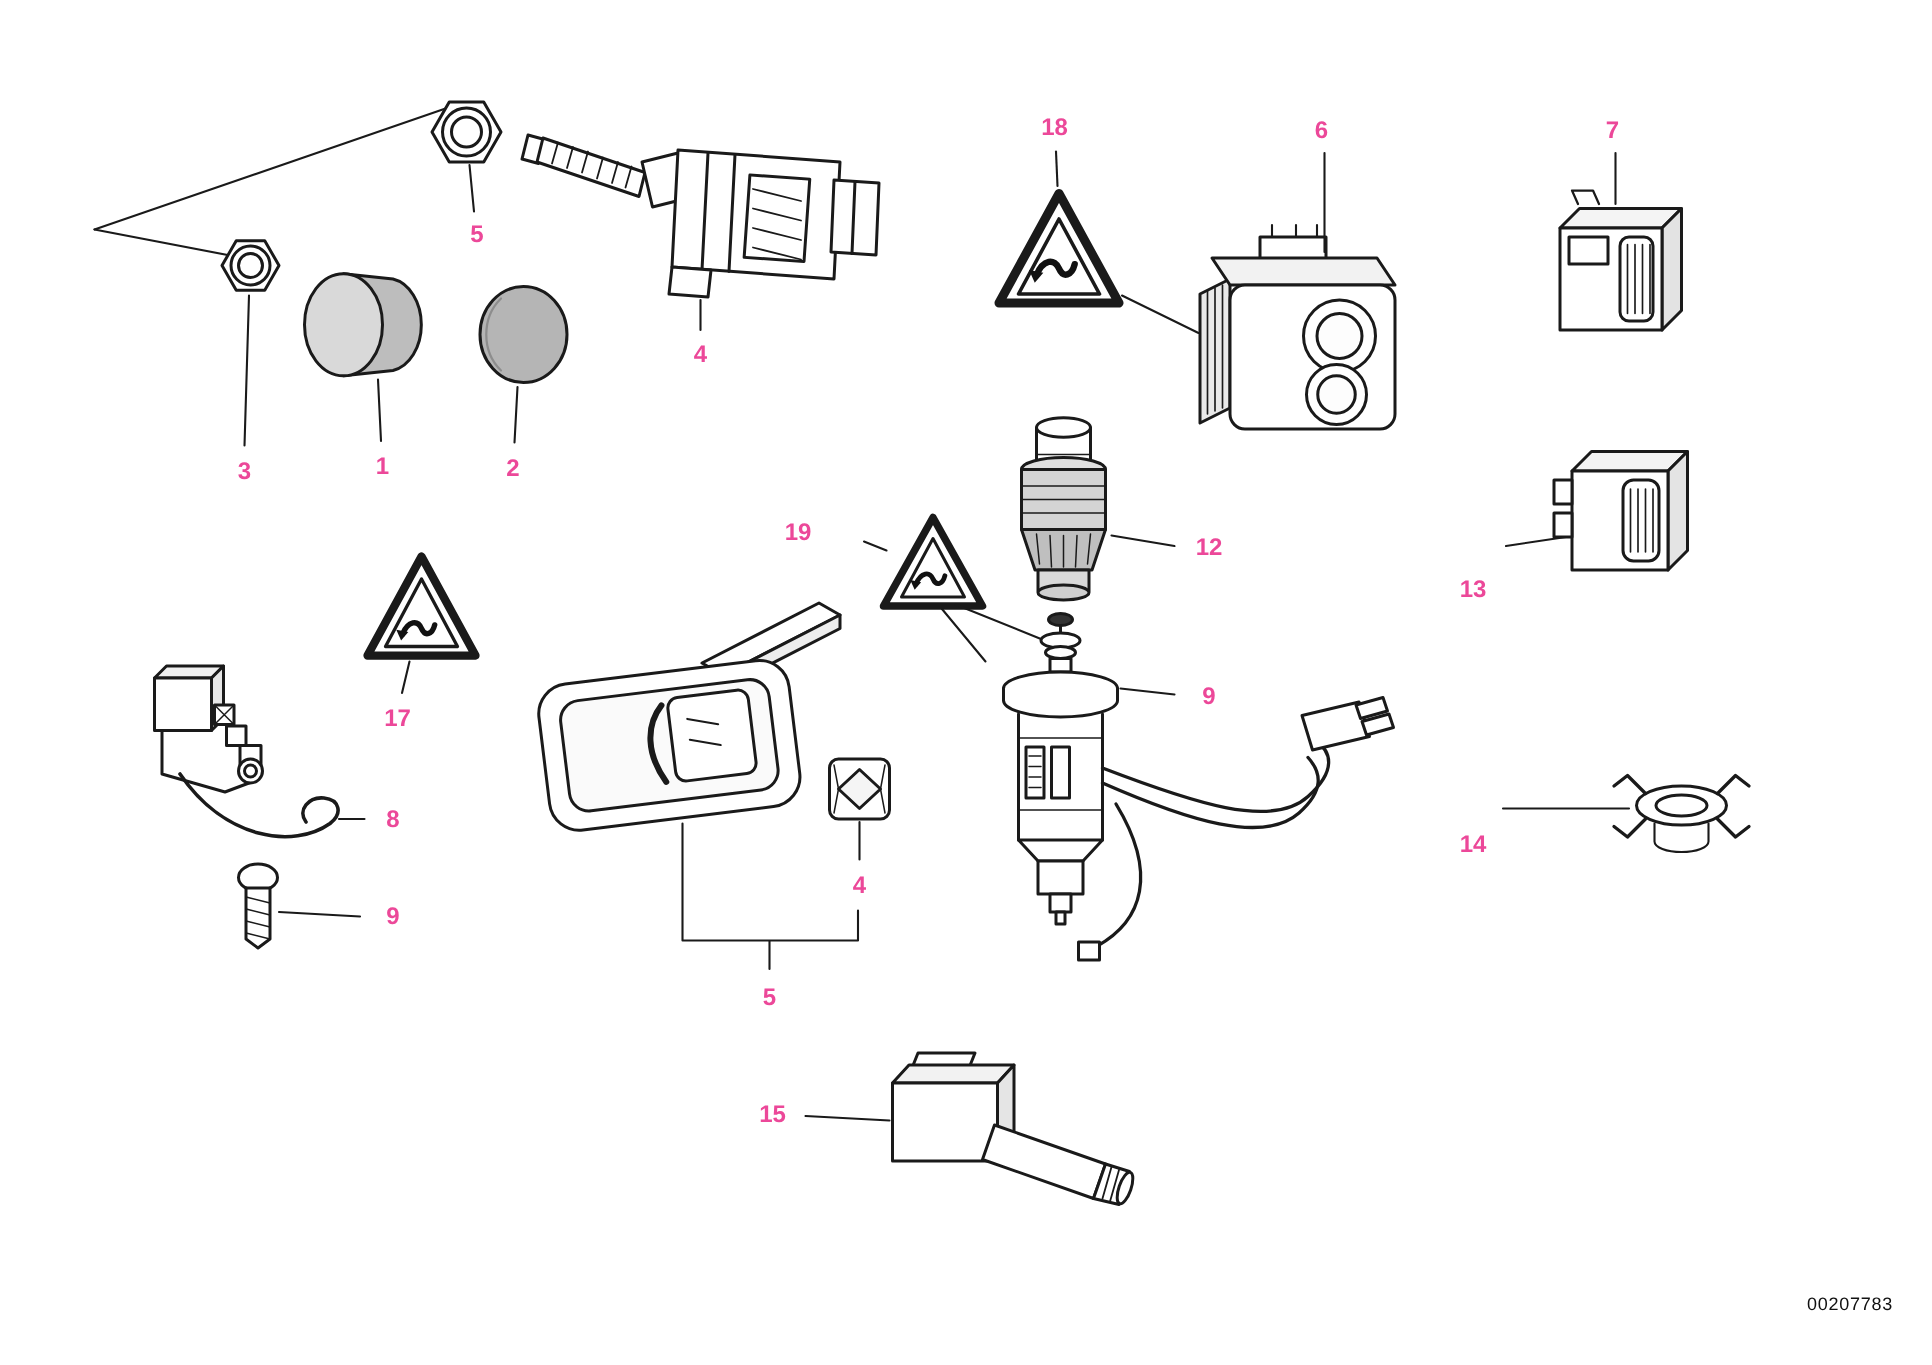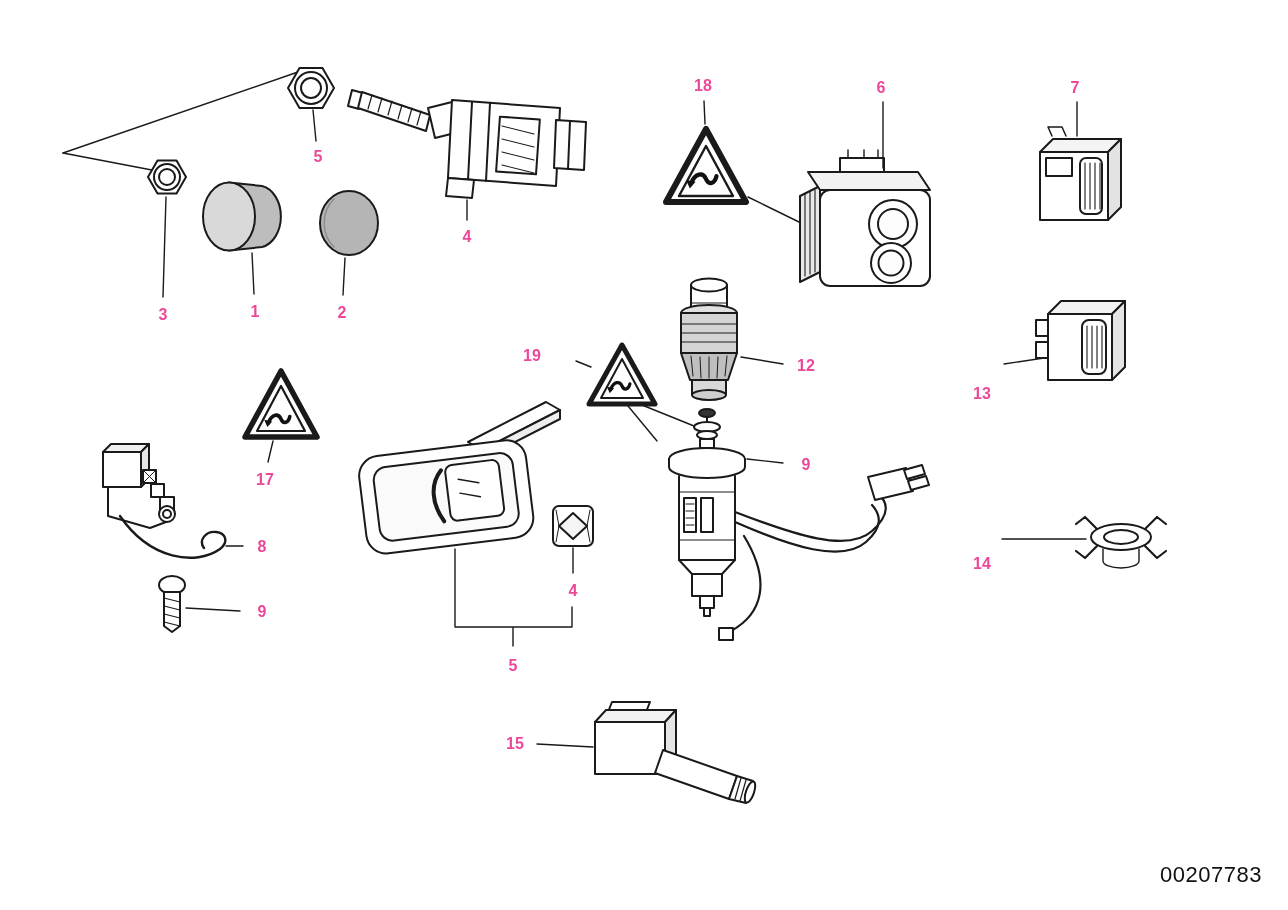--- a/index.html
+++ b/index.html
@@ -10,21 +10,21 @@
     background:#ffffff; overflow:hidden;
   }
   .art { position:absolute; left:0; top:0; }
   .part-label {
     position:absolute; transform:translate(-50%,-50%);
     font-size:16px; font-weight:bold; color:#ec4899;
     line-height:1; cursor:pointer; user-select:none;
   }
   .doc-number {
     position:absolute; right:26px; top:862px;
-    font-size:22px; color:#111; letter-spacing:0.5px;
+    font-size:12px; color:#111; letter-spacing:0.5px;
   }
 </style>
 </head>
 <body>
 
 <div class="canvas">
 
   <svg class="art" width="1288" height="910" viewBox="0 0 1288 910" stroke="#1a1a1a" fill="none" stroke-width="2" stroke-linejoin="round" stroke-linecap="round">
 
     <defs>

